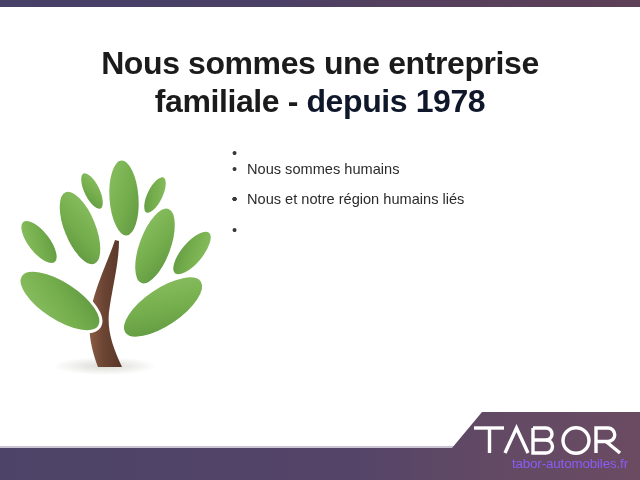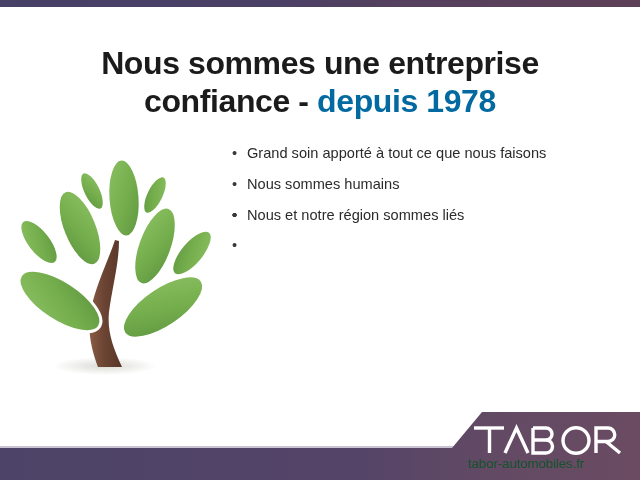--- a/index.html
+++ b/index.html
@@ -46,21 +46,21 @@
     font-size: 32px;
     font-weight: bold;
     letter-spacing: -0.4px;
     color: #1b1b1b;
   }
   .heading .line {
     display: block;
     white-space: nowrap;
   }
   .heading .accent {
-    color: #0369a1;
+    color: #0f172a;
   }
 
   
   .bullets {
     position: absolute;
     top: 146px;
     left: 230px;
     width: 400px;
     margin: 0;
     padding: 0;
@@ -126,34 +126,34 @@
     display: block;
     width: 152px;
     height: 31px;
     margin: 0 auto;
   }
   .logo-tagline {
     display: block;
     margin-top: 1px;
     font-size: 13.4px;
     letter-spacing: -0.15px;
-    color: #14532d;
-    text-align: left;
+    color: #8b5cf6;
+    text-align: right;
   }
 </style>
 </head>
 <body>
 
 <div class="slide">
 
   <div class="top-strip"></div>
 
   <h1 class="heading">
     <span class="line">Nous sommes une entreprise</span>
-    <span class="line"><span>confiance - </span><span class="accent">depuis 1978</span></span>
+    <span class="line"><span>familiale - </span><span class="accent">depuis 1978</span></span>
   </h1>
 
   <div class="tree">
     <svg viewBox="0 0 205 245" width="205" height="245" xmlns="http://www.w3.org/2000/svg" aria-hidden="true">
       <defs>
         <linearGradient id="lf" x1="0" y1="0" x2="1" y2="1">
           <stop offset="0%" stop-color="#8cc163"></stop>
           <stop offset="55%" stop-color="#74ad4c"></stop>
           <stop offset="100%" stop-color="#5d9440"></stop>
         </linearGradient>
@@ -193,38 +193,37 @@
         <ellipse cx="143" cy="103" rx="17" ry="41" fill="url(#lf)" transform="rotate(20 143 103)"></ellipse>
         <ellipse cx="180" cy="110" rx="12" ry="28" fill="url(#lf2)" transform="rotate(40 180 110)"></ellipse>
         <ellipse cx="151" cy="164" rx="20" ry="47" fill="url(#lf)" transform="rotate(56 151 164)"></ellipse>
       </g>
     </svg>
   </div>
 
   <ul class="bullets">
     <li class="bullet">
       <span class="dot">•</span>
-      <span>Grand soin apporté à tout ce que nous faisons</span>
     </li>
     <li class="bullet">
       <span class="dot">•</span>
       <span>Nous sommes humains</span>
     </li>
     <li class="bullet">
       <span class="dot">•</span>
     </li>
     <li class="bullet">
       <span class="dot">•</span>
     </li>
     <li class="bullet">
       <span class="dot">•</span>
     </li>
     <li class="bullet">
       <span class="dot">•</span>
-      <span>Nous et notre région sommes liés</span>
+      <span>Nous et notre région humains liés</span>
     </li>
     <li class="bullet">
       <span class="dot">•</span>
     </li>
   </ul>
 
   <div class="footer">
     <div class="footer-hairline"></div>
     <svg class="footer-shape" viewBox="0 0 640 80" width="640" height="80" preserveAspectRatio="none" xmlns="http://www.w3.org/2000/svg" aria-hidden="true">
       <defs>

